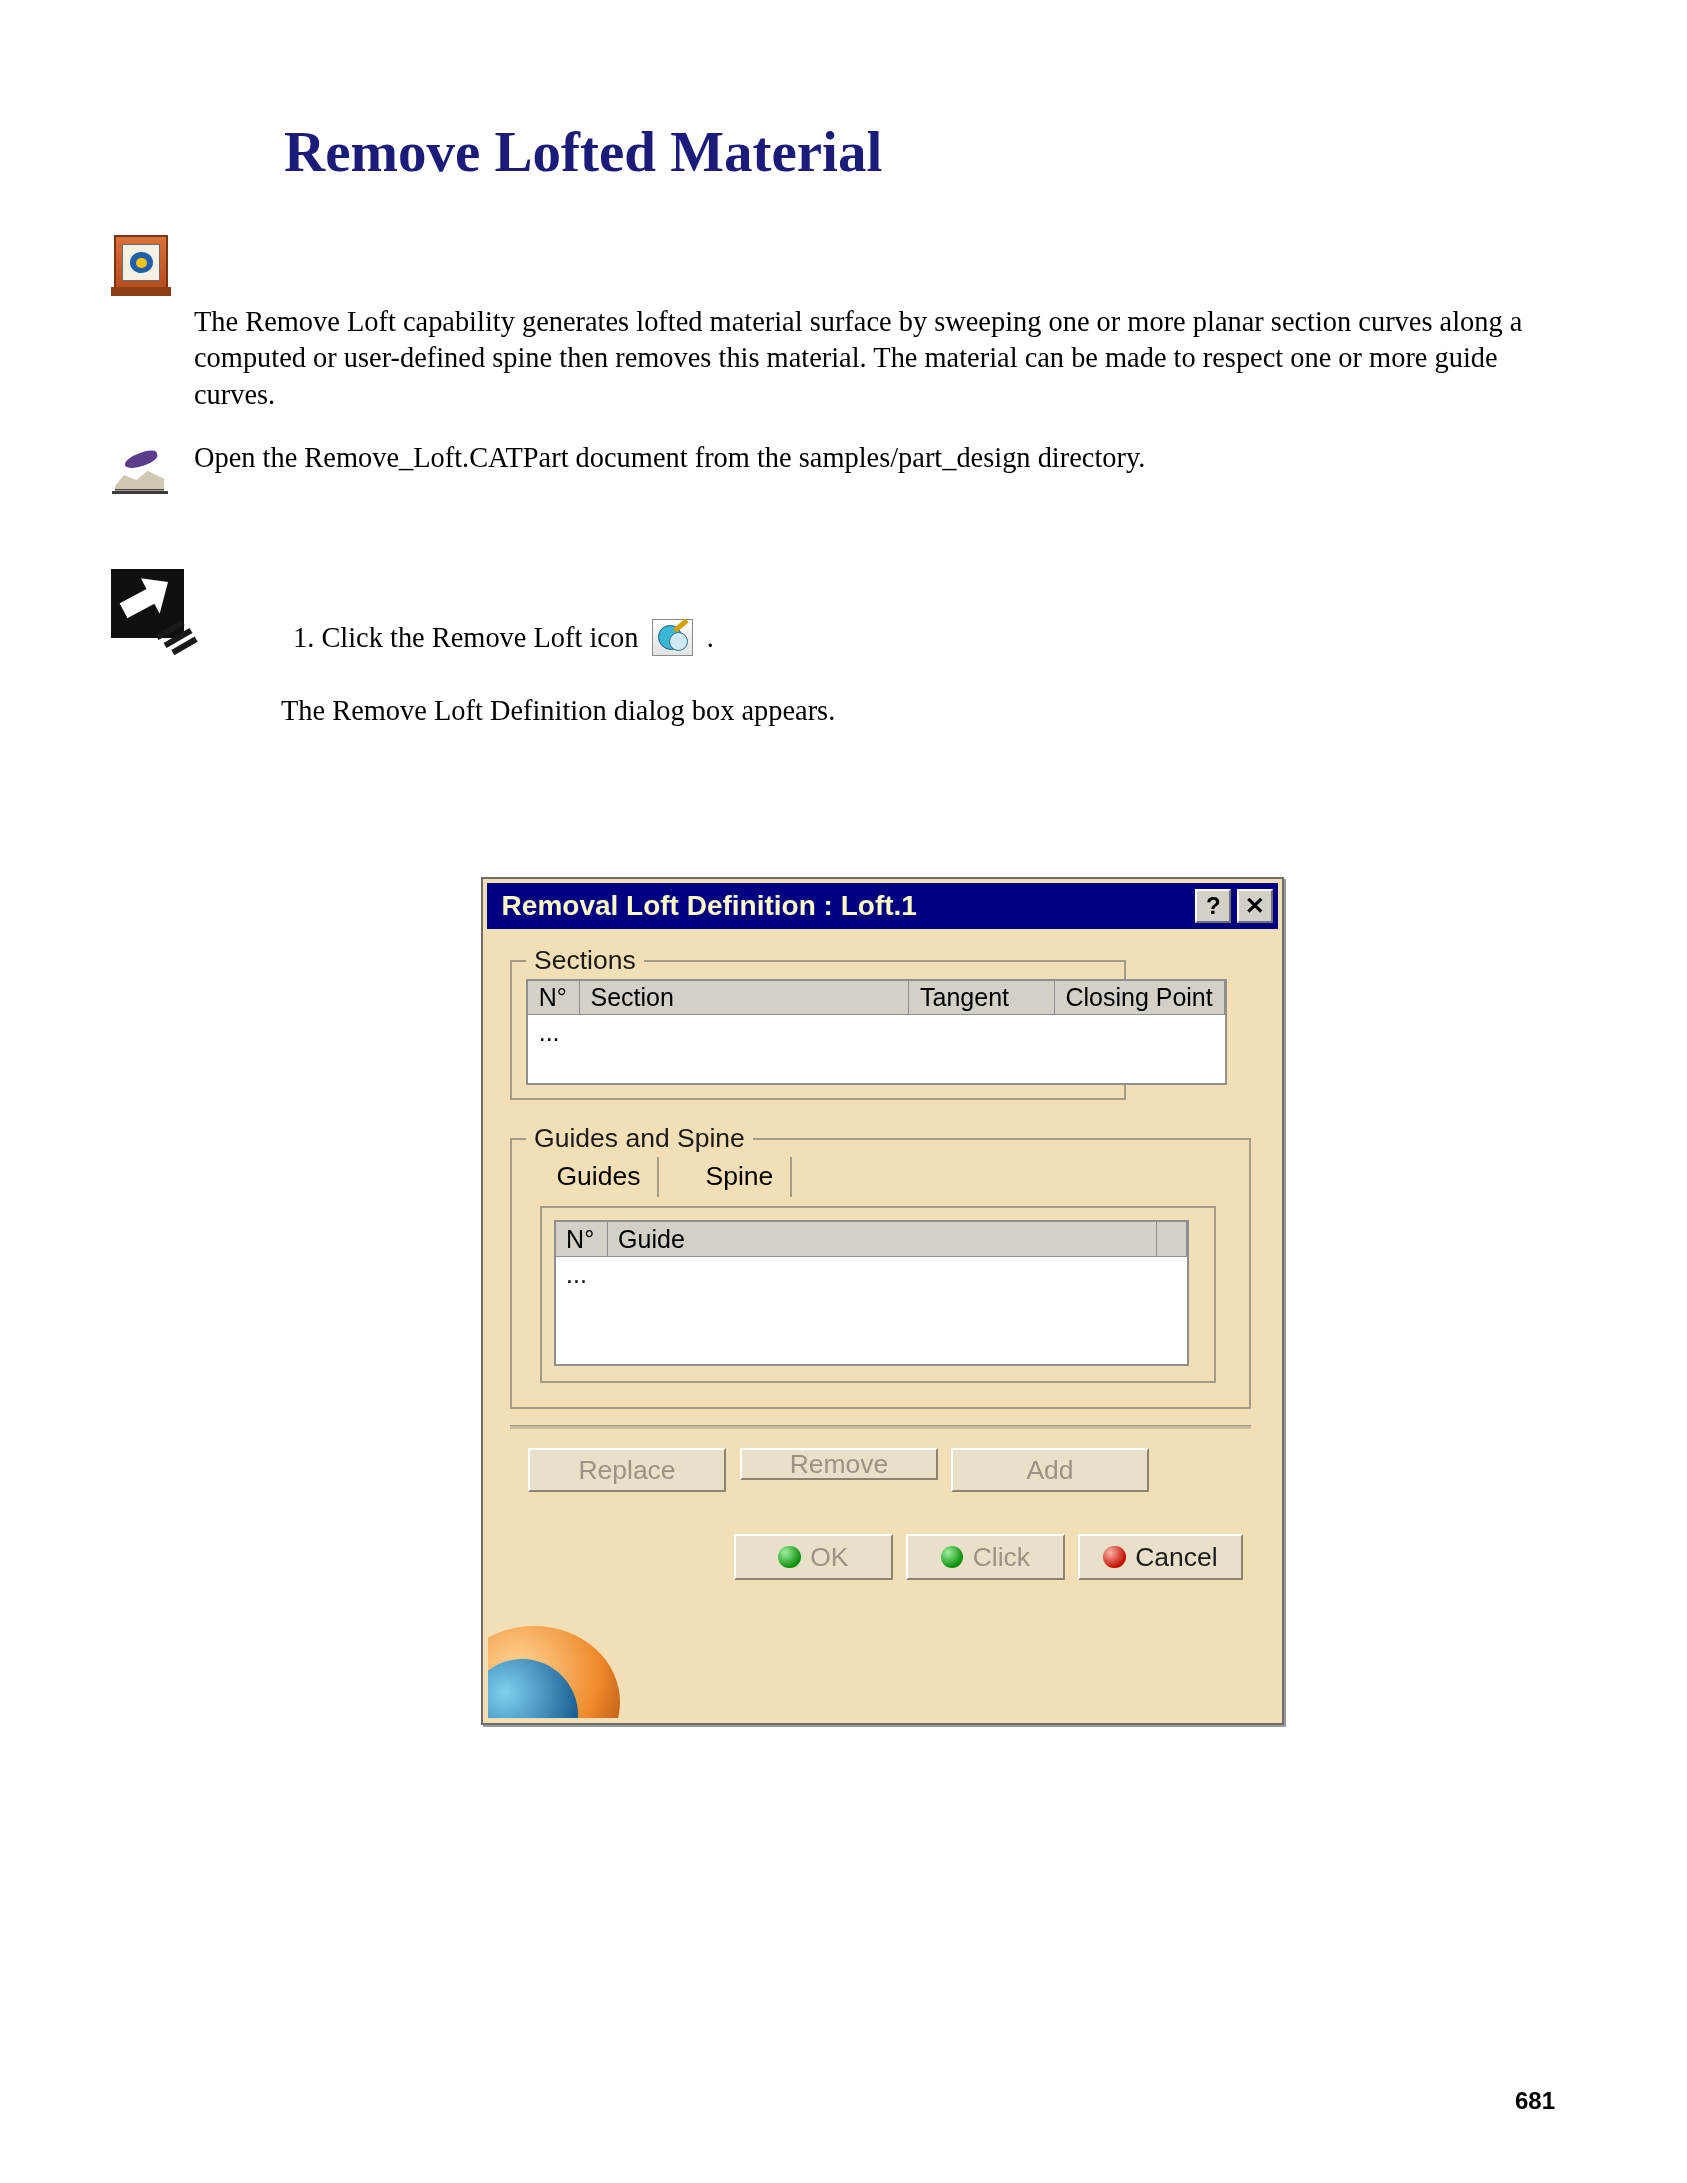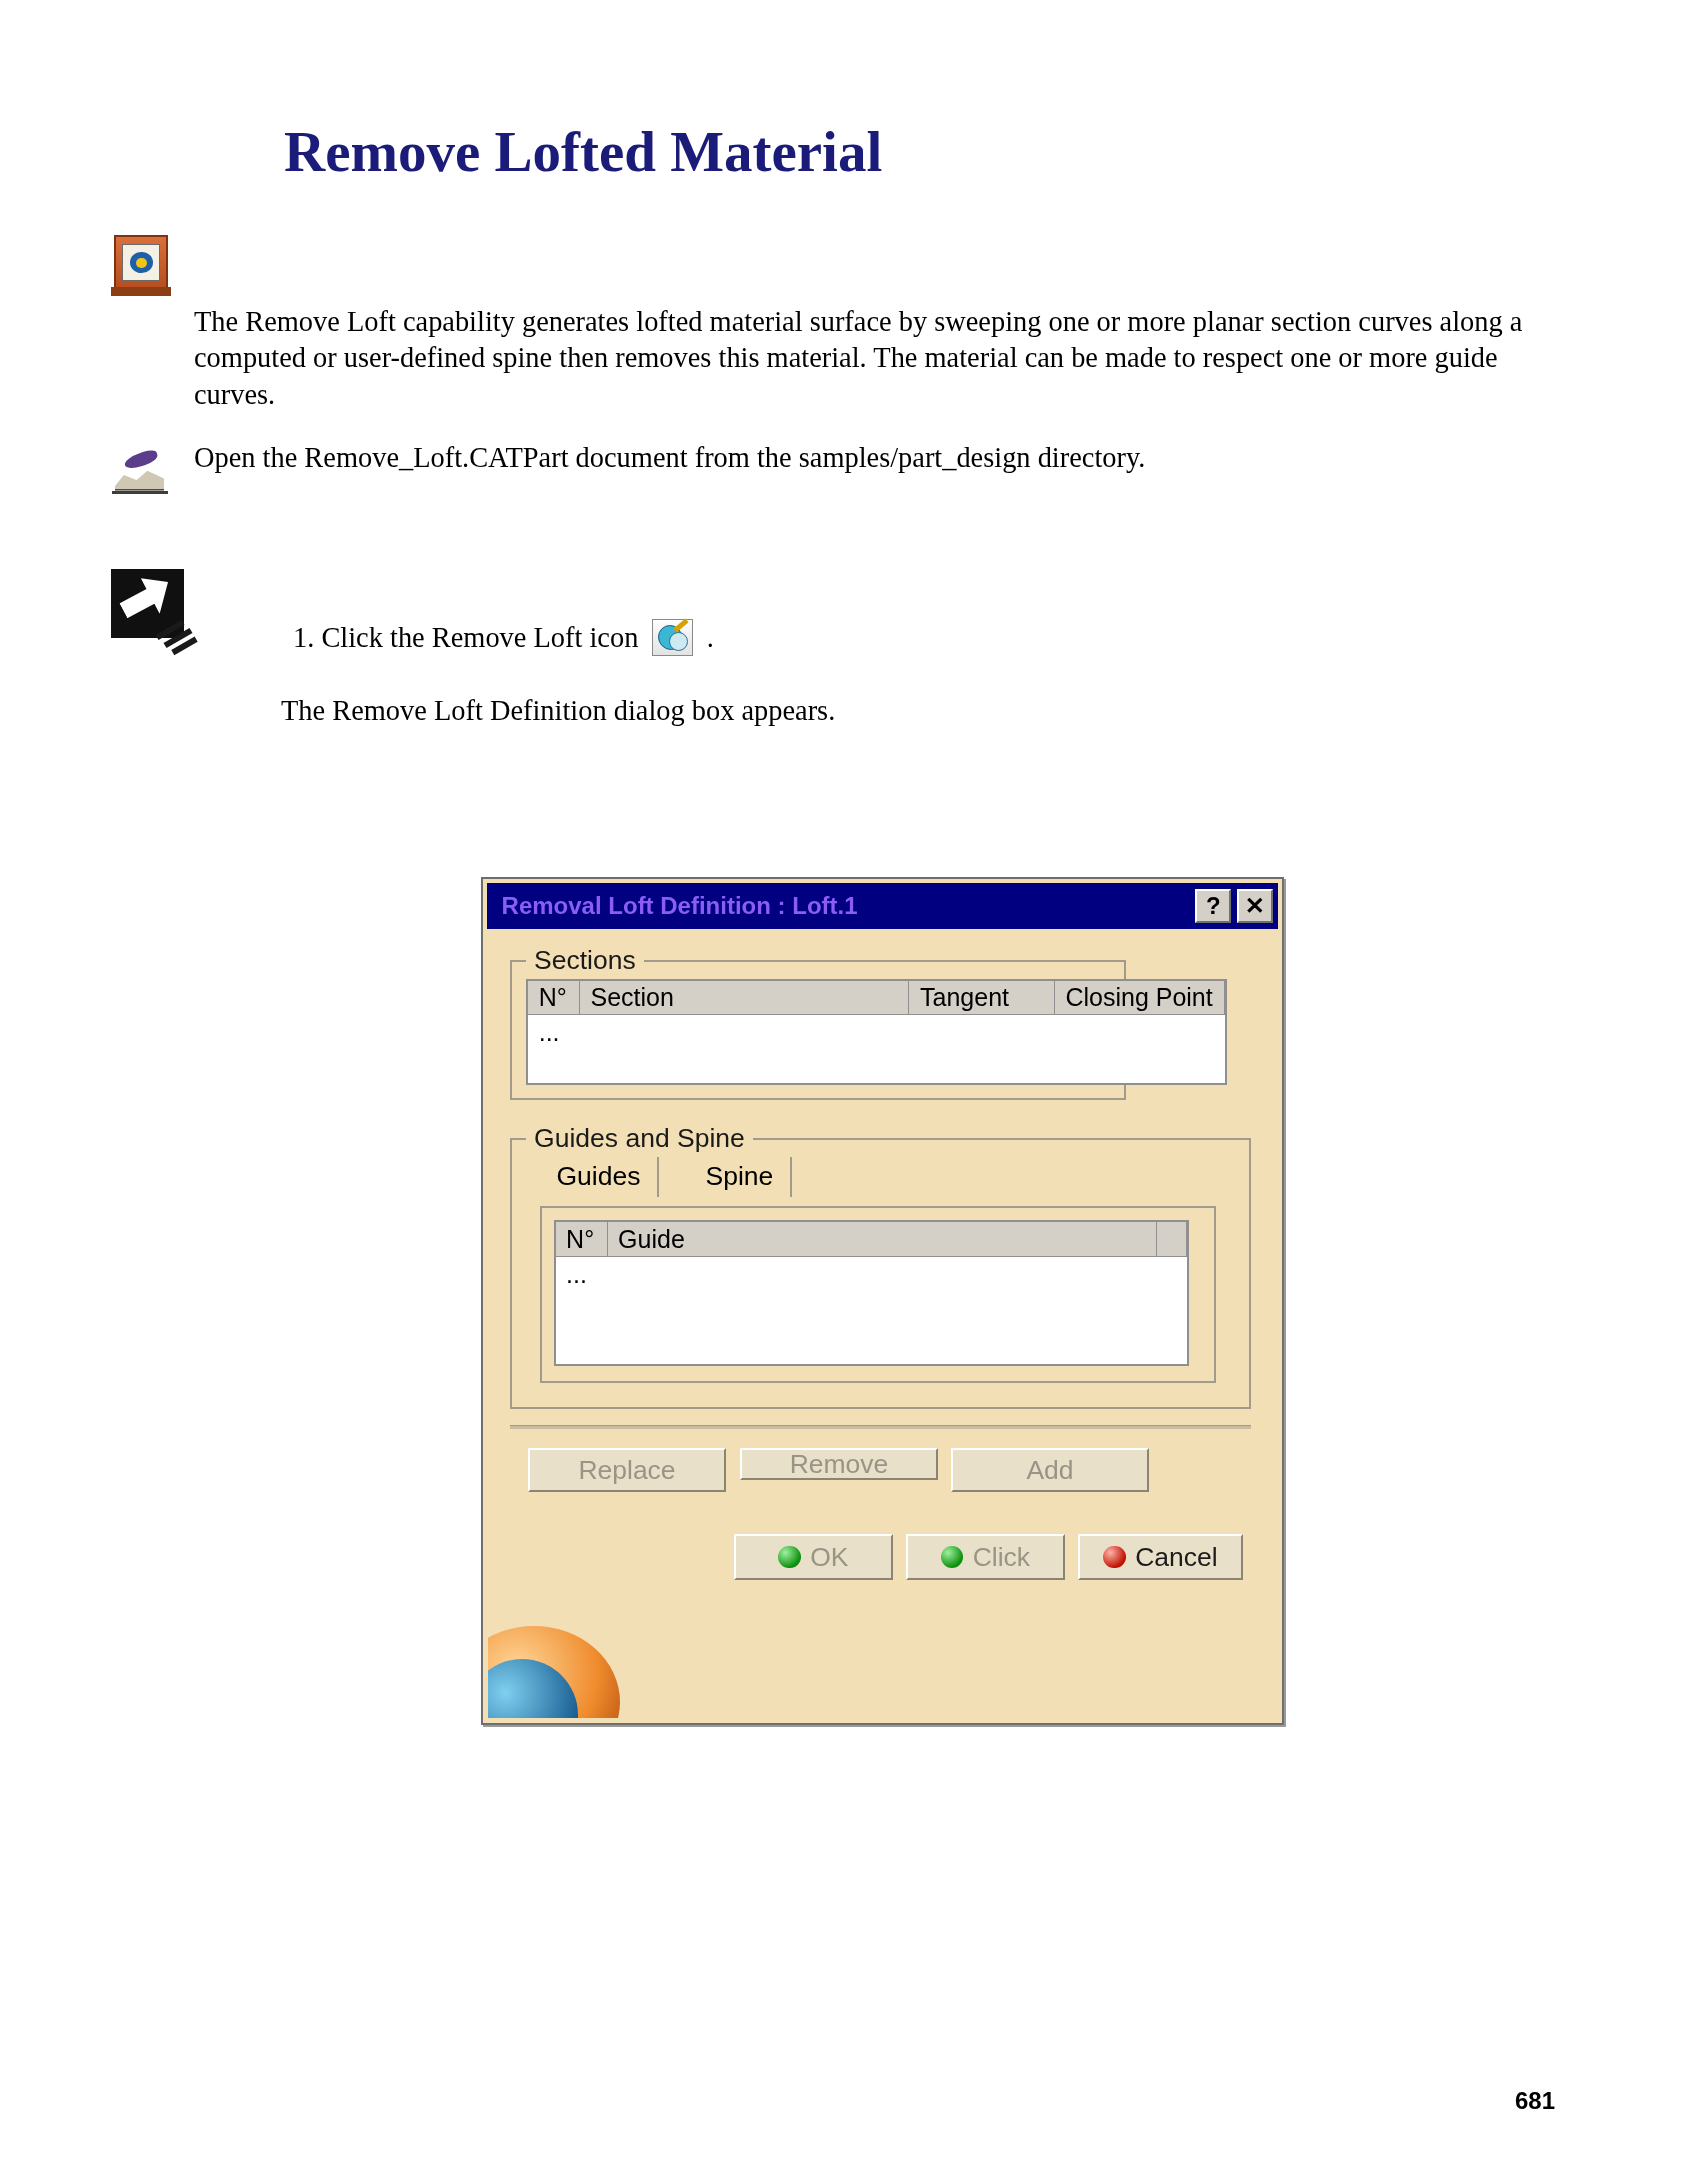--- a/index.html
+++ b/index.html
@@ -238,22 +238,22 @@
     left: 4px; top: 4px;
     right: 4px;
     height: 46px;
     background: #000080;
     display: flex;
     align-items: center;
     padding: 0 5.3px;
     box-sizing: border-box;
   }
   .titlebar .t-text {
-    color: #8b5cf6;
-    font-size: 24px;
+    color: #fef9c3;
+    font-size: 28px;
     font-weight: bold;
     flex: 1;
     white-space: nowrap;
     padding-left: 9.3px;
   }
   .tb-btn {
     width: 36px;
     height: 34px;
     margin-left: 5.3px;
     background: #d4d0c8;

